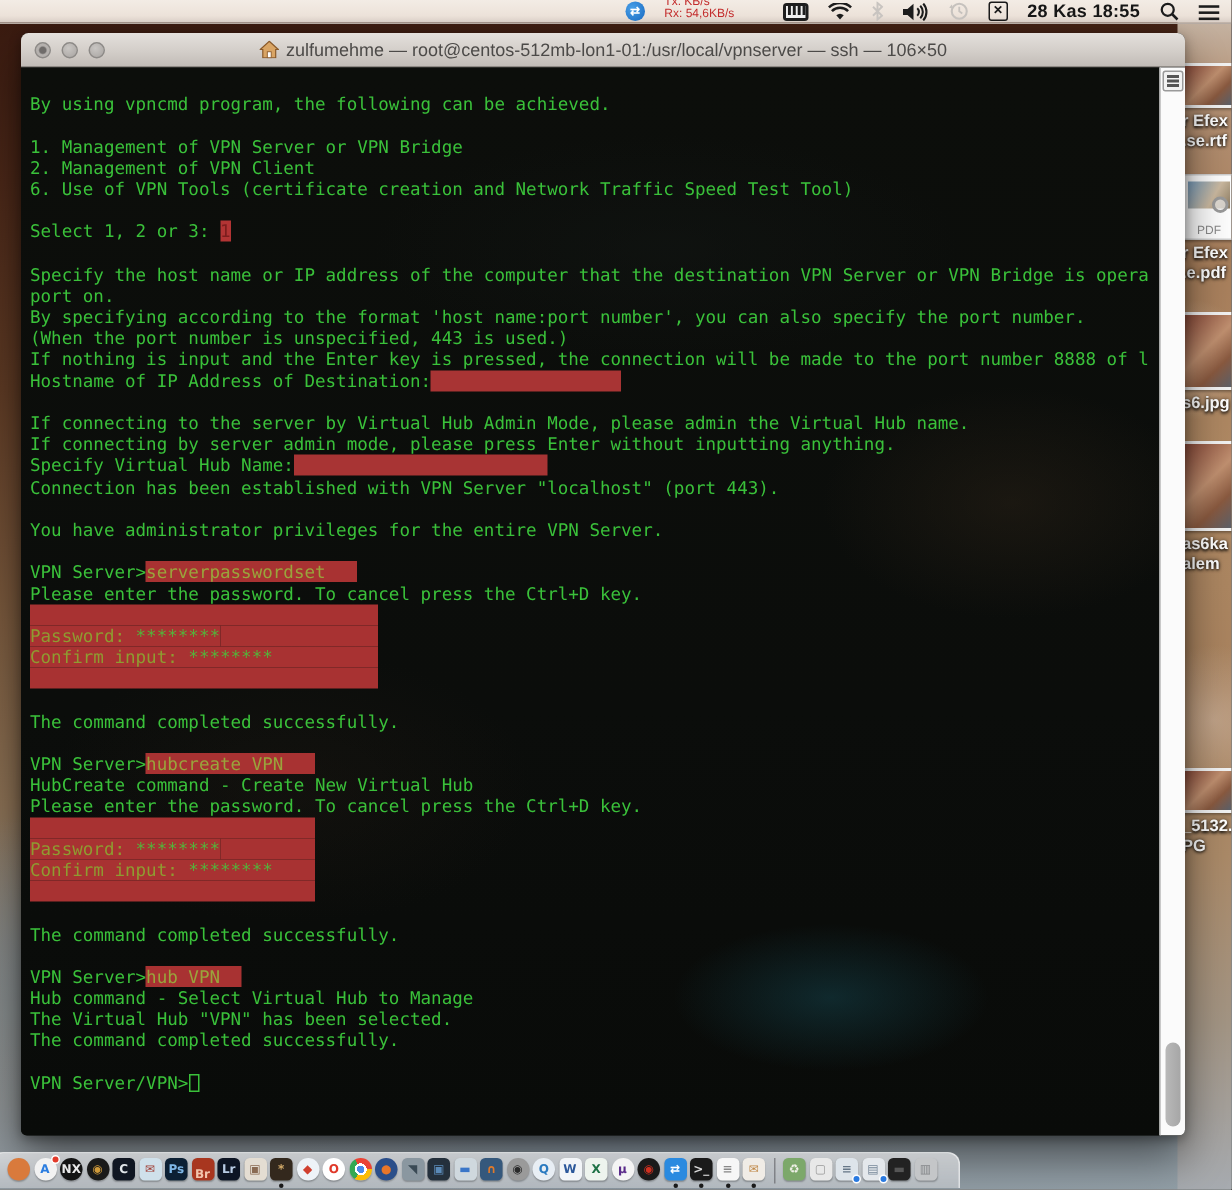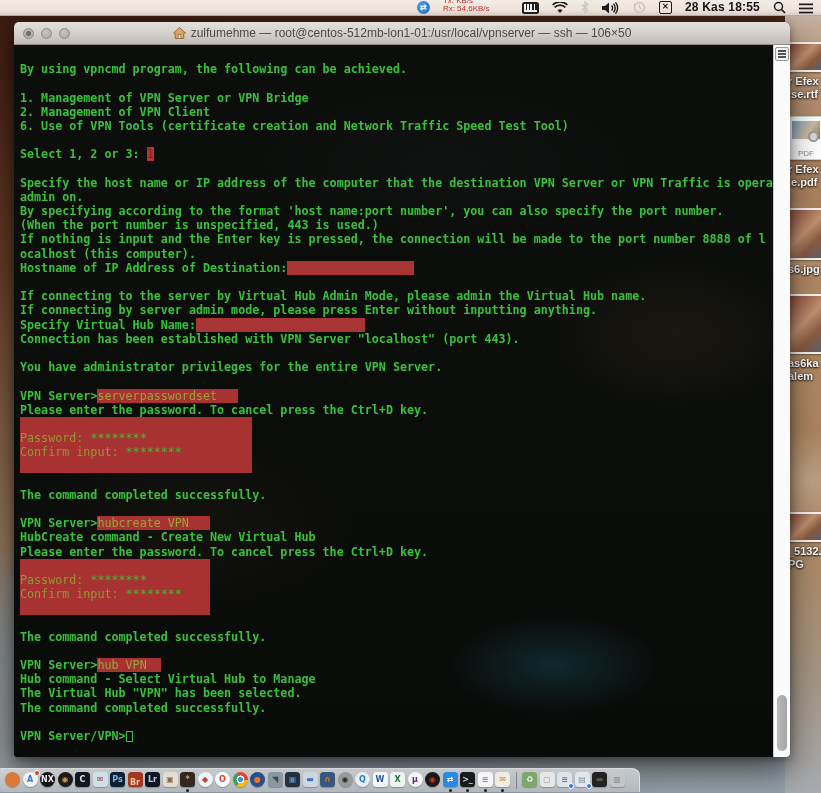--- a/index.html
+++ b/index.html
@@ -49,21 +49,21 @@
   .body-row { flex:1; display:flex; min-height:0; }
   .term { flex:1; position:relative; padding:3px 0 0 6px; overflow:hidden;
     font-family:"DejaVu Sans Mono",monospace; font-size:11.7px; line-height:14.2px;
     background:
       radial-gradient(ellipse 150px 70px at 540px 620px, rgba(22,70,80,.5), transparent 70%),
       radial-gradient(ellipse 180px 110px at 660px 290px, rgba(55,42,28,.35), transparent 70%),
       radial-gradient(ellipse 230px 130px at 180px 480px, rgba(30,24,18,.4), transparent 70%),
       radial-gradient(ellipse 260px 100px at 430px 120px, rgba(18,22,20,.5), transparent 75%),
       linear-gradient(180deg,#0c0e0b 0%,#0b0d0b 60%,#090b09 100%); }
   .tl { height:14.2px; white-space:pre; }
-  .t-g  { color:#3ac13a;font-weight:bold; }
+  .t-g  { color:#3ac13a; }
   .t-sel { background:#b23434; color:#7d1d1d; }
   .t-rd { background:#a83434; color:#a83434; }
   .t-cmd { background:#a83232; color:#9aa43c; }
   .t-pwl { background:#a83232; color:#8f9b31; }
   .t-pws { background:#a83232; color:#55b23b; }
   .t-bx { background:#a83232; }
   .t-cur { display:inline-block; width:7px; height:11.5px; border:1px solid #3ac13a; vertical-align:-2px; }
   .scroll-track { flex:0 0 17px; background:#fbfbfb; border-left:1px solid #c9c9c9; position:relative; }
   .scroll-widget { position:absolute; top:2px; left:1px; width:14px; height:14px; background:#f2f2f2; border:1px solid #9a9a9a; border-radius:2px;
     display:flex; flex-direction:column; justify-content:center; gap:1.5px; padding:0 2px; }
@@ -186,26 +186,25 @@
       <div class="term">
           <div class="tl"><span class="t-g"></span></div>
           <div class="tl"><span class="t-g">By using vpncmd program, the following can be achieved.</span></div>
           <div class="tl"><span class="t-g"></span></div>
           <div class="tl"><span class="t-g">1. Management of VPN Server or VPN Bridge</span></div>
           <div class="tl"><span class="t-g">2. Management of VPN Client</span></div>
           <div class="tl"><span class="t-g">6. Use of VPN Tools (certificate creation and Network Traffic Speed Test Tool)</span></div>
           <div class="tl"><span class="t-g"></span></div>
           <div class="tl"><span class="t-g">Select 1, 2 or 3: </span><span class="t-sel">1</span></div>
           <div class="tl"><span class="t-g"></span></div>
-          <div class="tl"><span class="t-g">Specify the host name or IP address of the computer that the destination VPN Server or VPN Traffic is opera</span></div>
-          <div class="tl"><span class="t-g">admin on.</span></div>
+          <div class="tl"><span class="t-g">Specify the host name or IP address of the computer that the destination VPN Server or VPN Bridge is opera</span></div>
+          <div class="tl"><span class="t-g">port on.</span></div>
           <div class="tl"><span class="t-g">By specifying according to the format 'host name:port number', you can also specify the port number.</span></div>
           <div class="tl"><span class="t-g">(When the port number is unspecified, 443 is used.)</span></div>
           <div class="tl"><span class="t-g">If nothing is input and the Enter key is pressed, the connection will be made to the port number 8888 of l</span></div>
-          <div class="tl"><span class="t-g">ocalhost (this computer).</span></div>
           <div class="tl"><span class="t-g">Hostname of IP Address of Destination:</span><span class="t-rd">                  </span></div>
           <div class="tl"><span class="t-g"></span></div>
           <div class="tl"><span class="t-g">If connecting to the server by Virtual Hub Admin Mode, please admin the Virtual Hub name.</span></div>
           <div class="tl"><span class="t-g">If connecting by server admin mode, please press Enter without inputting anything.</span></div>
           <div class="tl"><span class="t-g">Specify Virtual Hub Name:</span><span class="t-rd">                        </span></div>
           <div class="tl"><span class="t-g">Connection has been established with VPN Server "localhost" (port 443).</span></div>
           <div class="tl"><span class="t-g"></span></div>
           <div class="tl"><span class="t-g">You have administrator privileges for the entire VPN Server.</span></div>
           <div class="tl"><span class="t-g"></span></div>
           <div class="tl"><span class="t-g">VPN Server&gt;</span><span class="t-cmd">serverpasswordset   </span></div>

